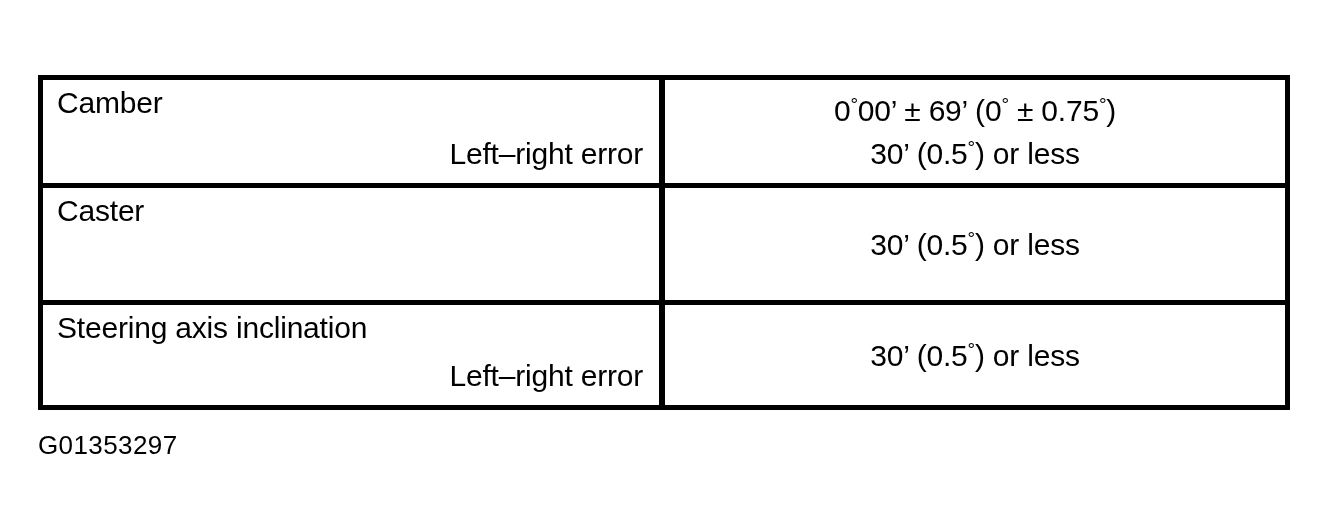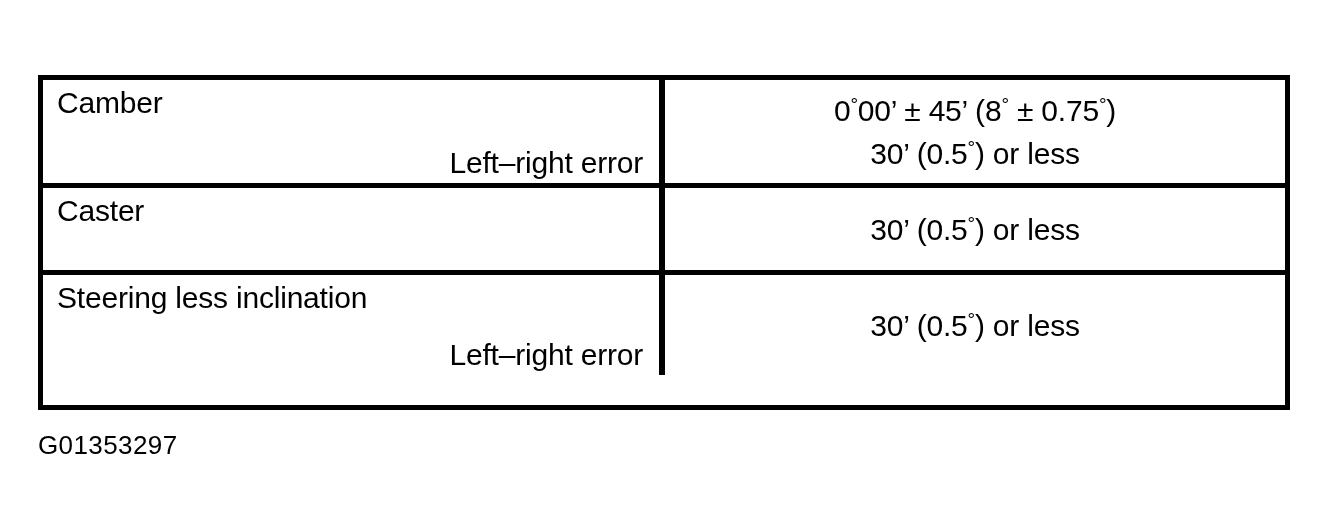--- a/index.html
+++ b/index.html
@@ -38,21 +38,21 @@
     background: #ffffff;
   }
 
   .spec-row {
     display: flex;
     box-sizing: border-box;
     width: 100%;
     height: 108px;
   }
   .spec-row.row-0 { height: 103px; }
-  .spec-row.row-1 { height: 87px; border-top: 5px solid #000000; }
+  .spec-row.row-1 { height: 117px; border-top: 5px solid #000000; }
   .spec-row.row-2 { height: 105px; border-top: 5px solid #000000; }
 
   .cell-label {
     box-sizing: border-box;
     width: 622px;             
     border-right: 6px solid #000000;
     position: relative;
     padding: 0;
   }
 
@@ -72,21 +72,21 @@
     top: 6px;
     font-size: 30px;
     line-height: 34px;
     white-space: nowrap;
     letter-spacing: -0.2px;
   }
 
   .lr-error {
     position: absolute;
     right: 16px;
-    bottom: 3px;
+    bottom: 12px;
     font-size: 30px;
     line-height: 34px;
     white-space: nowrap;
     letter-spacing: -0.2px;
   }
 
   .value-line {
     font-size: 30px;
     line-height: 43px;
     white-space: nowrap;
@@ -118,37 +118,37 @@
 <div class="page">
 
   <div class="spec-table">
 
     <div class="spec-row row-0">
       <div class="cell-label">
         <span class="param-name">Camber</span>
         <span class="lr-error">Left–right error</span>
       </div>
       <div class="cell-value">
-        <div class="value-line"><span>0</span><span class="deg">°</span><span>00’ ± 45’ (8</span><span class="deg">°</span><span> ± 0.75</span><span class="deg">°</span><span>)</span></div>
+        <div class="value-line"><span>0</span><span class="deg">°</span><span>00’ ± 69’ (0</span><span class="deg">°</span><span> ± 0.75</span><span class="deg">°</span><span>)</span></div>
         <div class="value-line"><span>30’ (0.5</span><span class="deg">°</span><span>) or less</span></div>
       </div>
     </div>
 
     <div class="spec-row row-1">
       <div class="cell-label">
         <span class="param-name">Caster</span>
       </div>
       <div class="cell-value">
         <div class="value-line"><span>30’ (0.5</span><span class="deg">°</span><span>) or less</span></div>
       </div>
     </div>
 
     <div class="spec-row row-2">
       <div class="cell-label">
-        <span class="param-name">Steering less inclination</span>
+        <span class="param-name">Steering axis inclination</span>
         <span class="lr-error">Left–right error</span>
       </div>
       <div class="cell-value">
         <div class="value-line"><span>30’ (0.5</span><span class="deg">°</span><span>) or less</span></div>
       </div>
     </div>
 
   </div>
 
   <div class="caption">G01353297</div>

